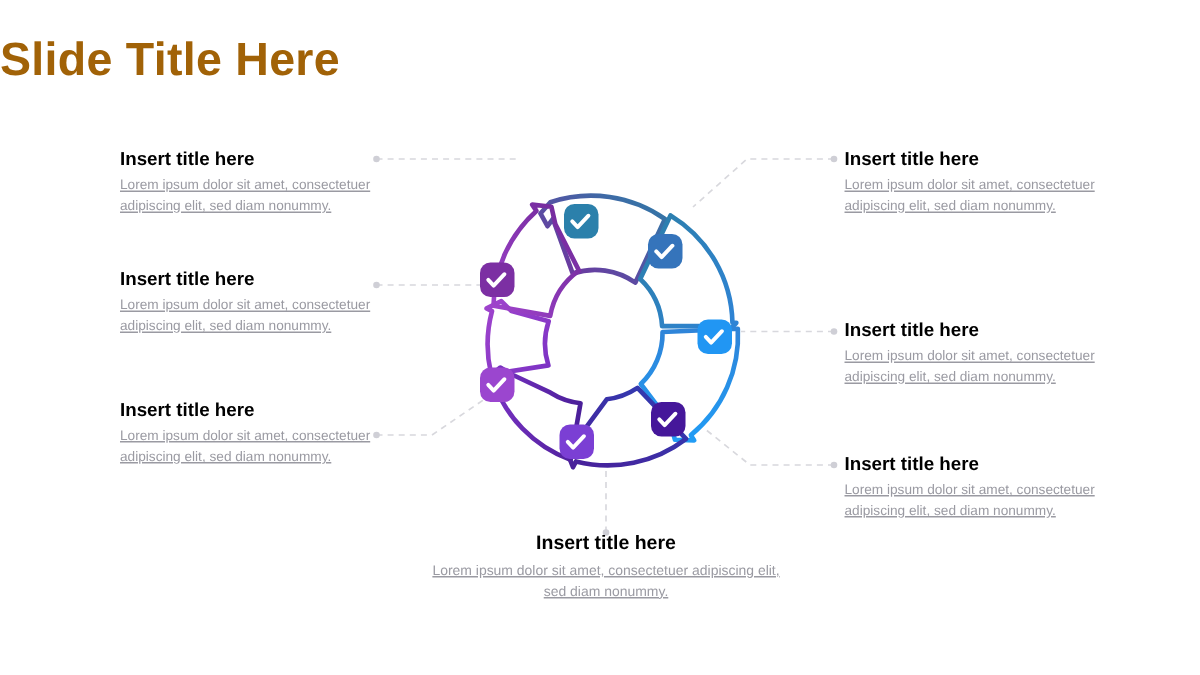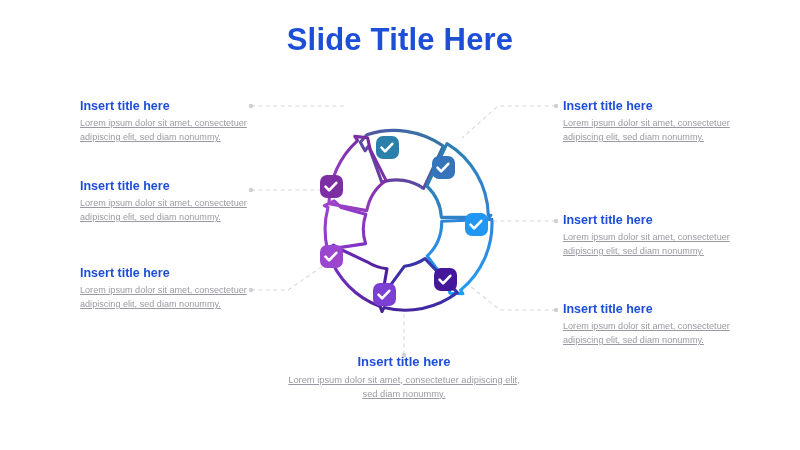--- a/index.html
+++ b/index.html
@@ -7,29 +7,29 @@
     width:800px;height:450px;
     background:#ffffff;
     font-family:"Liberation Sans", sans-serif;
     overflow:hidden;
     position:relative;
   }
   #slide{position:relative;width:800px;height:450px;}
 
   .slide-title{
     position:absolute;left:0;top:22px;width:800px;
-    text-align:center;
+    text-align:left;
     font-size:31px;font-weight:bold;
-    color:#1d4ed8;
+    color:#a16207;
     letter-spacing:.2px;
   }
 
   .block{position:absolute;width:168px;}
   .block .b-title{
-    font-size:12.5px;font-weight:bold;color:#1d4ed8;
+    font-size:12.5px;font-weight:bold;color:#000000;
     margin:0 0 3px 0;line-height:1.2;
   }
   .block .b-body{
     font-size:9.1px;color:#9a9aa2;line-height:1.52;
     margin:0;
     text-decoration:underline;
   }
   .block.center{width:240px;text-align:center;}
   .block.center .b-title{font-size:13px;}
   .block.center .b-body{font-size:9.3px;}

